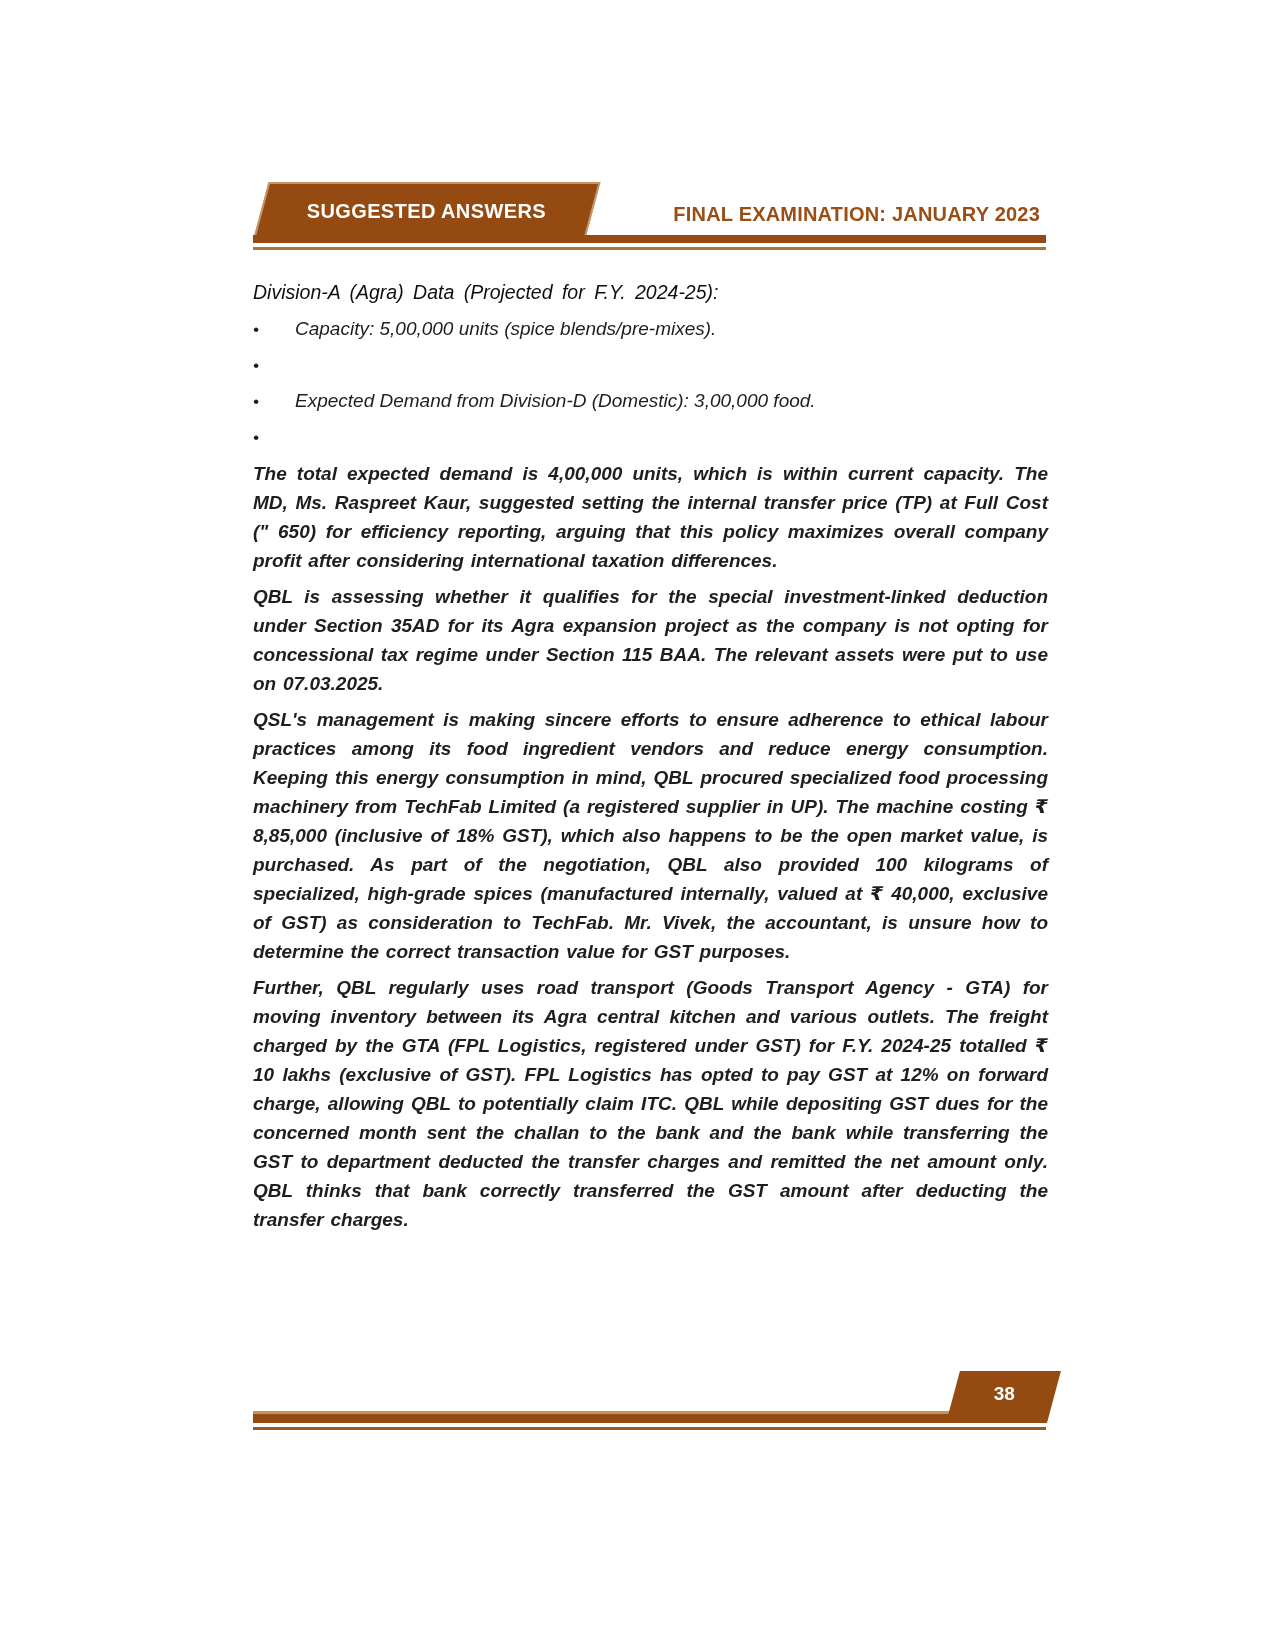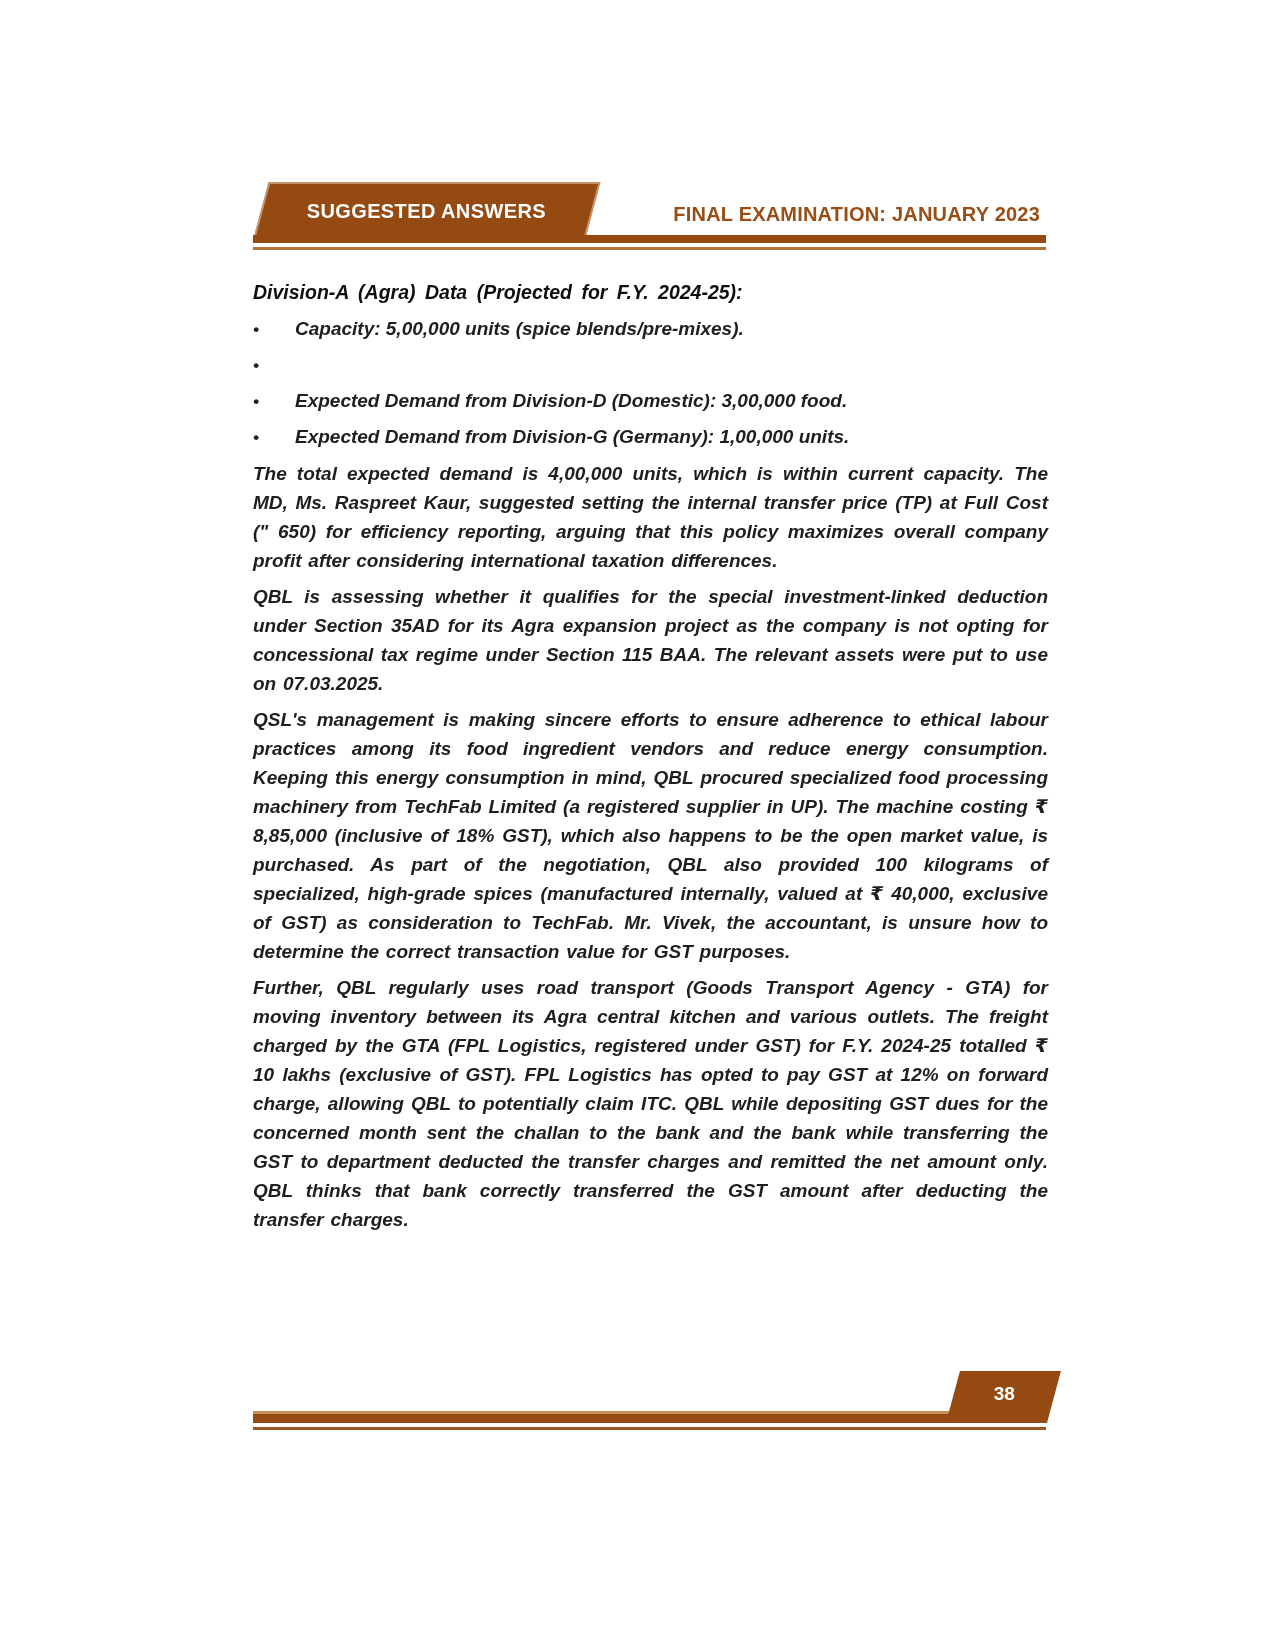--- a/index.html
+++ b/index.html
@@ -73,38 +73,37 @@
     position: absolute;
     left: 253px;
     top: 278px;
     width: 795px;
     font-style: italic;
     color: #1e1e1e;
     font-size: 19px;
     line-height: 29px;
   }
   .section-heading {
-    font-weight: bold;
+    font-weight: normal;
     font-style: italic;
     color: #0e0e0e;
     font-size: 19.5px;
     line-height: 29px;
     margin: 0 0 7px 0;
     word-spacing: 4px;
   }
   ul.bullets {
     list-style: none;
     margin: 0;
     padding: 0;
   }
   ul.bullets li {
     display: flex;
     margin-bottom: 6px;
     line-height: 29px;
-    font-weight: bold;
   }
   ul.bullets li .bullet-marker {
     flex: 0 0 42px;
     width: 42px;
   }
   ul.bullets li .bullet-marker::before {
     content: "\2022";
     font-size: 17px;
   }
   .content p {
@@ -182,21 +181,20 @@
       </li>
       <li>
         <span class="bullet-marker"></span>
       </li>
       <li>
         <span class="bullet-marker"></span>
         <span>Expected Demand from Division-D (Domestic): 3,00,000 food.</span>
       </li>
       <li>
         <span class="bullet-marker"></span>
-        <span>Expected Demand from Division-G (Germany): 1,00,000 units.</span>
       </li>
     </ul>
 
     <p>The total expected demand is 4,00,000 units, which is within current capacity. The MD, Ms. Raspreet Kaur, suggested setting the internal transfer price (TP) at Full Cost (" 650) for efficiency reporting, arguing that this policy maximizes overall company profit after considering international taxation differences.</p>
     <p>QBL is assessing whether it qualifies for the special investment-linked deduction under Section 35AD for its Agra expansion project as the company is not opting for concessional tax regime under Section 115 BAA. The relevant assets were put to use on 07.03.2025.</p>
     <p>QSL's management is making sincere efforts to ensure adherence to ethical labour practices among its food ingredient vendors and reduce energy consumption. Keeping this energy consumption in mind, QBL procured specialized food processing machinery from TechFab Limited (a registered supplier in UP). The machine costing ₹ 8,85,000 (inclusive of 18% GST), which also happens to be the open market value, is purchased. As part of the negotiation, QBL also provided 100 kilograms of specialized, high-grade spices (manufactured internally, valued at ₹ 40,000, exclusive of GST) as consideration to TechFab. Mr. Vivek, the accountant, is unsure how to determine the correct transaction value for GST purposes.</p>
     <p>Further, QBL regularly uses road transport (Goods Transport Agency - GTA) for moving inventory between its Agra central kitchen and various outlets. The freight charged by the GTA (FPL Logistics, registered under GST) for F.Y. 2024-25 totalled ₹ 10 lakhs (exclusive of GST). FPL Logistics has opted to pay GST at 12% on forward charge, allowing QBL to potentially claim ITC. QBL while depositing GST dues for the concerned month sent the challan to the bank and the bank while transferring the GST to department deducted the transfer charges and remitted the net amount only. QBL thinks that bank correctly transferred the GST amount after deducting the transfer charges.</p>
   </div>
 
   <div class="fr-light-top"></div>

